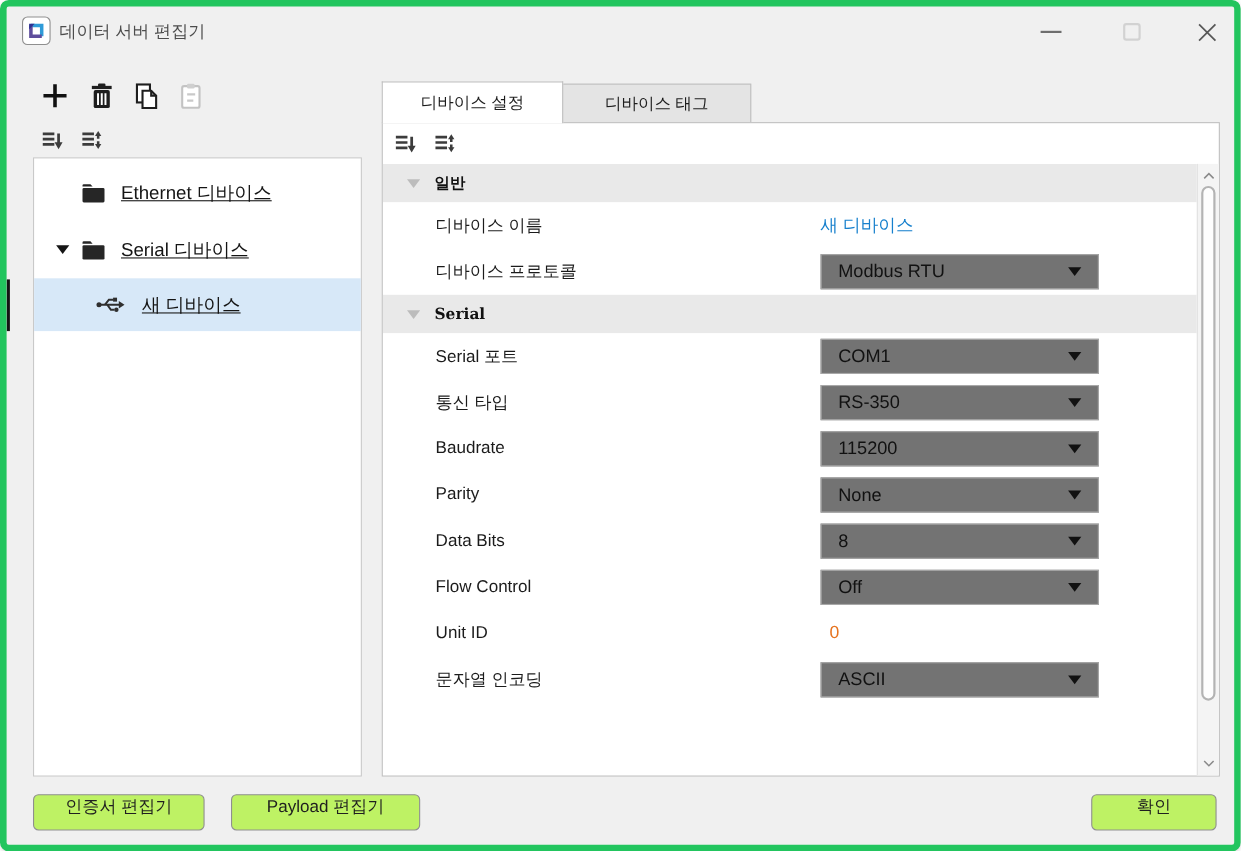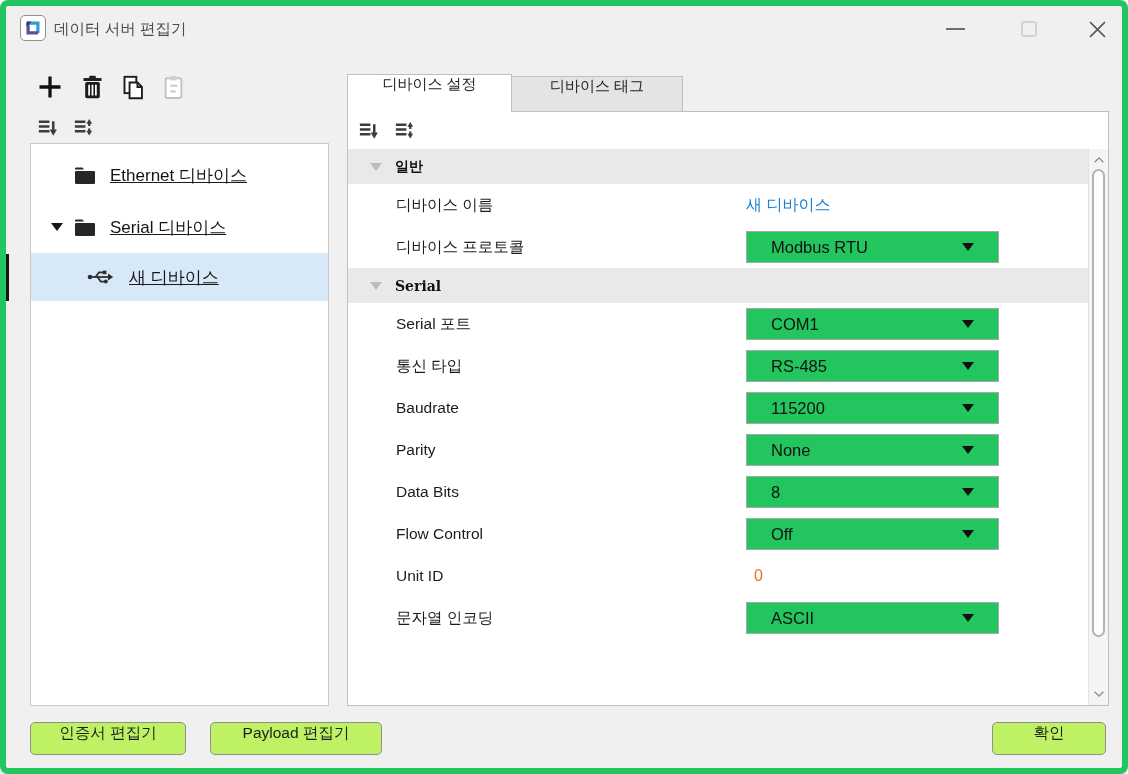--- a/index.html
+++ b/index.html
@@ -35,21 +35,21 @@
   .tree-row { position:relative; height:52px; display:flex; align-items:center; cursor:default; }
   .tree-row.selected { height:48px; background:#d7e8f8; }
   .tree-caret { position:absolute; left:20px; width:0; height:0;
     border-left:6px solid transparent; border-right:6px solid transparent; border-top:8px solid #151515; }
   .tree-icon { position:absolute; left:43px; display:flex; }
   .tree-icon.child { left:56px; }
   .tree-label { margin-left:79px; font-size:17px; color:#141414; }
   .tree-label.child { margin-left:98px; }
   .focus-bar { position:absolute; left:0; top:248px; width:3px; height:47px; background:#141414; z-index:6; }
   
-  .tab { position:absolute; display:flex; align-items:flex-start; justify-content:center; font-size:15px; color:#1c1c1c; }
+  .tab { position:absolute; display:flex; align-items:center; justify-content:center; font-size:15px; color:#1c1c1c; }
   .tab-active { left:341px; top:68px; width:165px; height:38px; background:#fff;
     border:1px solid #bfbfbf; border-bottom:none; z-index:3; }
   .tab-inactive { left:505px; top:70px; width:172px; height:36px; background:#e4e4e4;
     border:1px solid #bfbfbf; z-index:1; }
   
   .right-panel { position:absolute; left:341px; top:105px; width:762px; height:595px;
     background:#fff; border:1px solid #bfbfbf; z-index:2; }
   .panel-sort { position:absolute; left:0; top:0; height:37px; width:100%; }
   .panel-sort .s1 { position:absolute; left:9px; top:7px; }
   .panel-sort .s2 { position:absolute; left:45px; top:7px; }
@@ -59,22 +59,22 @@
   .section-header.gap { margin-top:6px; }
   .section-caret { position:absolute; left:22px; width:0; height:0;
     border-left:6px solid transparent; border-right:6px solid transparent; border-top:8px solid #bcbcbc; }
   .section-title { margin-left:47px; font-size:14px; font-weight:bold;
     font-family:"DejaVu Serif", serif; color:#111; }
   .prop-row { position:relative; height:42px; background:#fff; display:flex; align-items:center; }
   .prop-label { margin-left:48px; font-size:15.5px; color:#1b1b1b; }
   .prop-value { position:absolute; left:398px; display:flex; align-items:center; }
   .value-link { font-size:16px; color:#1780cd; }
   .value-number { font-size:16px; color:#e6731f; padding-left:8px; }
-  .dropdown { width:253px; height:32px; background:#22c55e; border:1px solid #a8a8a8;
-    display:flex; align-items:center; padding:0 24px; font-size:16.5px; color:#111; }
+  .dropdown { width:253px; height:32px; background:#737373; border:1px solid #a8a8a8;
+    display:flex; align-items:center; padding:0 15px; font-size:16.5px; color:#111; }
   .dd-arrow { margin-left:auto; width:0; height:0;
     border-left:6px solid transparent; border-right:6px solid transparent; border-top:8px solid #111; }
   
   .scrollbar { position:absolute; top:37px; right:0; bottom:0; width:20px;
     background:#f4f4f4; border-left:1px solid #e2e2e2; }
   .sb-btn { position:absolute; left:0; width:20px; height:18px;
     display:flex; align-items:center; justify-content:center; }
   .sb-up { top:2px; } .sb-down { bottom:2px; }
   .sb-thumb { position:absolute; left:3px; top:20px; width:13px; height:468px;
     background:#fdfdfd; border:2px solid #b3b3b3; border-radius:7px; }
@@ -256,21 +256,21 @@
             <span class="dropdown">
               <span>COM1</span>
               <span class="dd-arrow"></span>
             </span>
           </span>
       </div>
       <div class="prop-row">
         <span class="prop-label">통신 타입</span>
         <span class="prop-value">
             <span class="dropdown">
-              <span>RS-485</span>
+              <span>RS-350</span>
               <span class="dd-arrow"></span>
             </span>
           </span>
       </div>
       <div class="prop-row">
         <span class="prop-label">Baudrate</span>
         <span class="prop-value">
             <span class="dropdown">
               <span>115200</span>
               <span class="dd-arrow"></span>

